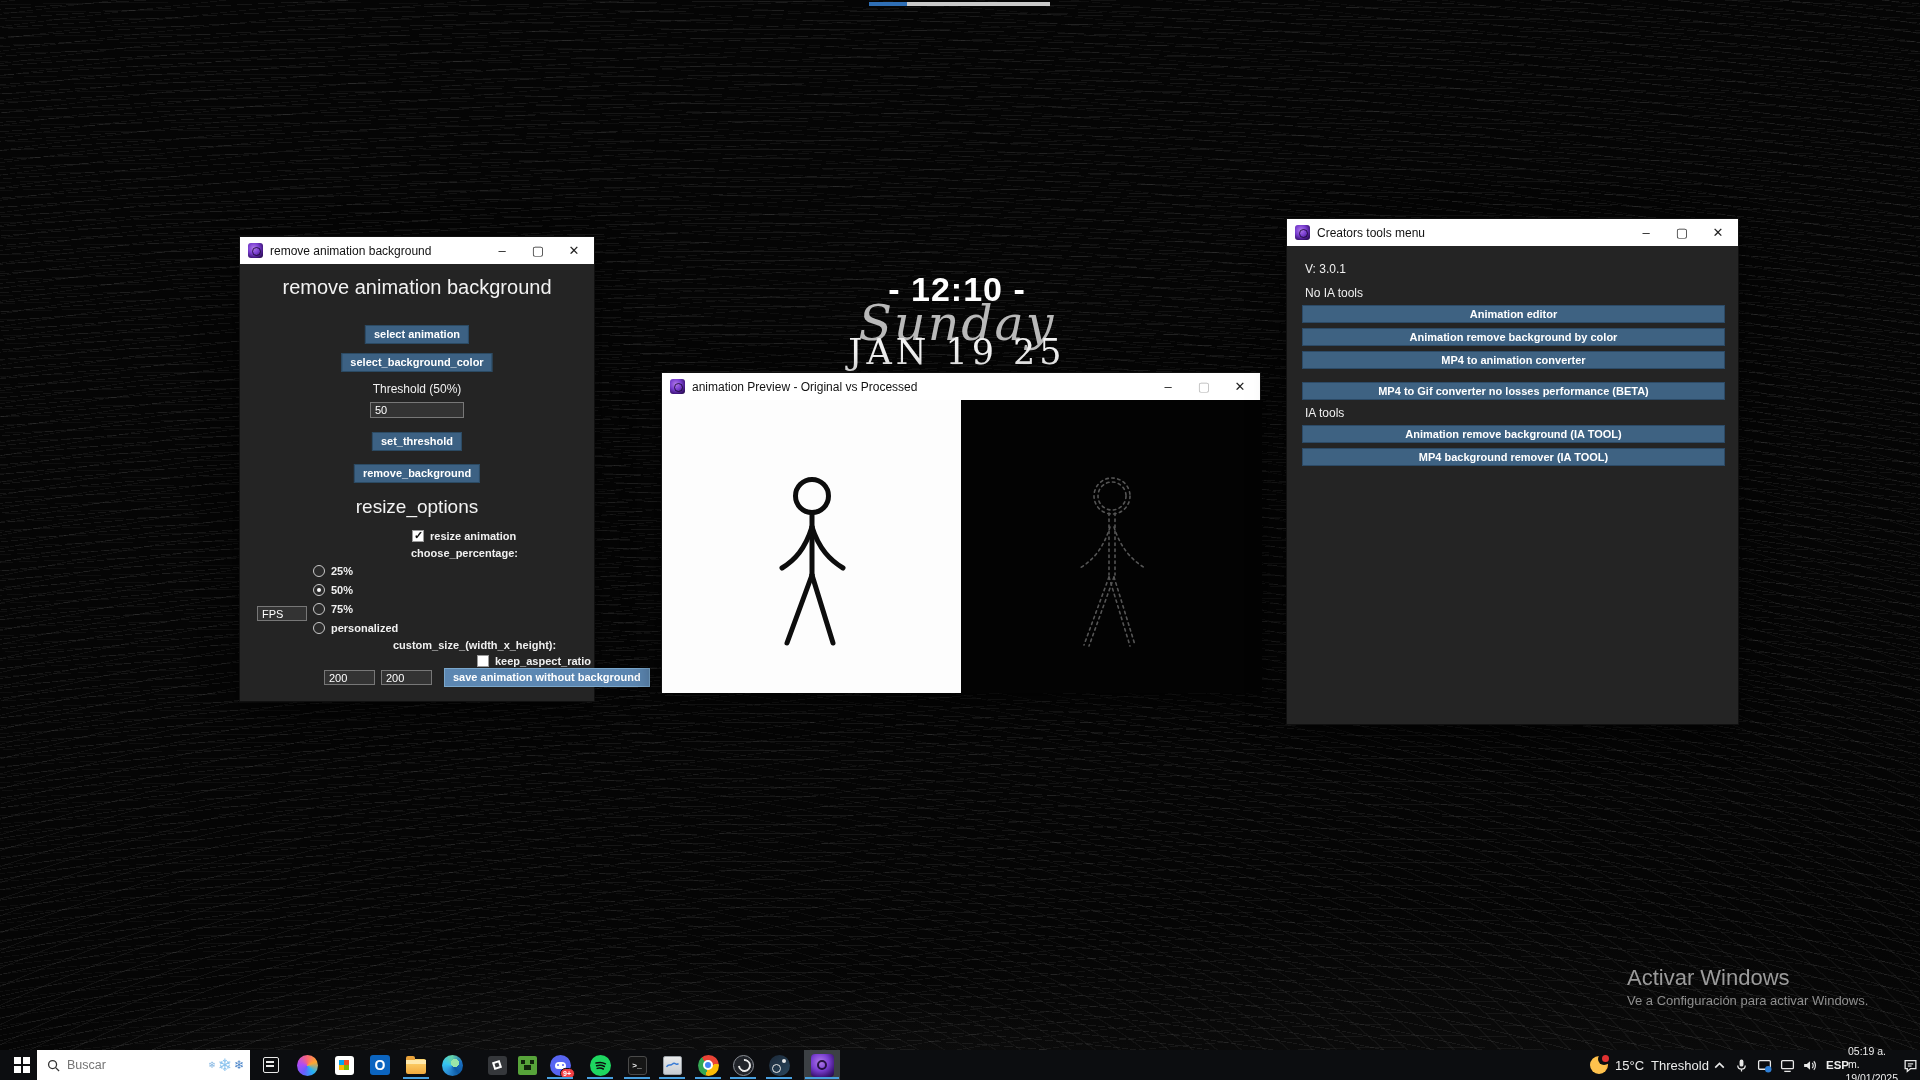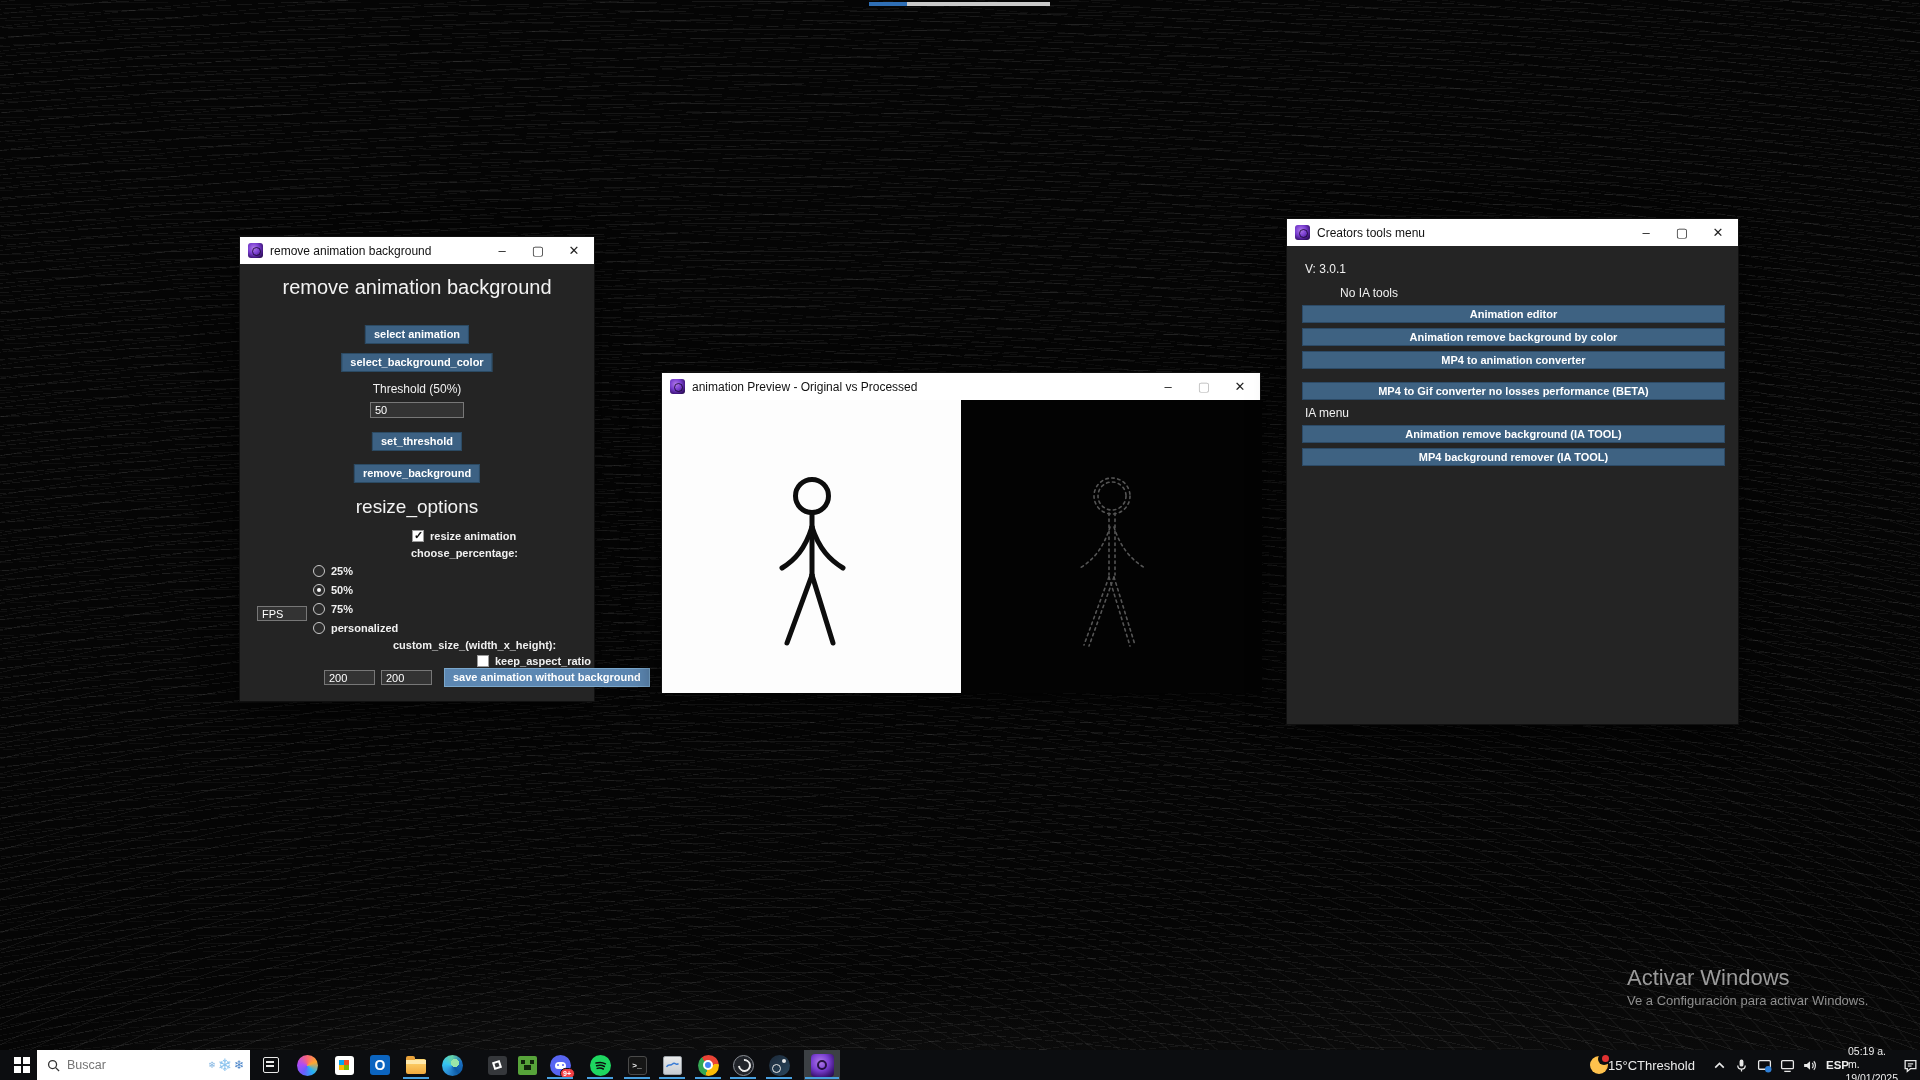--- a/index.html
+++ b/index.html
@@ -126,41 +126,46 @@
   .ico-obs::after { content:""; position:absolute; left:4px; top:3px; width:9px; height:9px; border-radius:50%; border:2px solid #e8e8e8; border-left-color:transparent; transform:rotate(40deg); }
   .ico-steam { width:21px; height:21px; border-radius:50%; background:linear-gradient(140deg,#1b2838,#2a475e); position:relative; }
   .ico-steam::before { content:""; position:absolute; left:3px; bottom:3px; width:7px; height:7px; border-radius:50%; border:1.8px solid #e8e8e8; }
   .ico-steam::after { content:""; position:absolute; right:3.5px; top:4px; width:4px; height:4px; border-radius:50%; background:#e8e8e8; }
   .ico-purple { width:23px; height:23px; border-radius:4px;
     background:radial-gradient(circle at 40% 35%, #b07ae8 0%, #7a3fd1 42%, #41177c 74%, #1c0a36 100%); position:relative; }
   .ico-purple::after { content:""; position:absolute; left:6.5px; top:6.5px; width:10px; height:10px; border-radius:50%; border:2px solid rgba(20,5,40,0.85); box-sizing:border-box; }
 
   
   .tray-item { position:absolute; top:0; height:30px; display:flex; align-items:center; color:#ececec; }
-  .weather { left:1590px; font-size:13px; }
+  .weather { left:1590px; gap:7px; font-size:13px; }
   .moon { width:18px; height:18px; border-radius:50%; position:relative;
     background:radial-gradient(circle at 35% 60%, #ffc24d 0 55%, #f08a1d 100%); }
   .moon::before { content:""; position:absolute; right:-2px; top:-3px; width:12px; height:12px; border-radius:50%; background:#0c0d10; }
   .moon::after { content:""; position:absolute; right:-1px; top:-1px; width:7px; height:7px; border-radius:50%; background:#e03131; }
   .tray-svg { width:15px; height:15px; }
   .lang { font-size:11.5px; font-weight:bold; }
   .clocktray { flex-direction:column; justify-content:center; align-items:flex-end; font-size:10.5px; line-height:1.25; }
 
   .figure-svg { display:block; }
 </style>
 </head>
 <body>
 
 <div class="screen">
 
   <div class="top-progress">
     <div class="tp-blue"></div>
     <div class="tp-gray"></div>
   </div>
 
+  <div class="clock">
+    <div class="clock-time">- 12:10 -</div>
+    <div class="clock-day">Sunday</div>
+    <div class="clock-date">JAN 19 25</div>
+  </div>
 
   <div class="win" id="win-remove">
     <div class="titlebar">
       <span class="app-ico"></span>
       <span class="title">remove animation background</span>
       <span class="ctrls">
         <span class="ctrl">–</span>
         <span class="ctrl">▢</span>
         <span class="ctrl">✕</span>
       </span>
@@ -255,26 +260,26 @@
       <span class="app-ico"></span>
       <span class="title">Creators tools menu</span>
       <span class="ctrls">
         <span class="ctrl">–</span>
         <span class="ctrl">▢</span>
         <span class="ctrl">✕</span>
       </span>
     </div>
     <div class="win-body">
       <div class="abs lbl" style="left:18px; top:16px;">V: 3.0.1</div>
-      <div class="abs lbl" style="left:18px; top:40px;margin-left:35px;">No IA tools</div>
+      <div class="abs lbl" style="left:18px; top:40px;">No IA tools</div>
       <button class="menu-btn" style="top:59px;">Animation editor</button>
       <button class="menu-btn" style="top:82px;">Animation remove background by color</button>
       <button class="menu-btn" style="top:105px;">MP4 to animation converter</button>
       <button class="menu-btn" style="top:136px;">MP4 to Gif converter no losses performance (BETA)</button>
-      <div class="abs lbl" style="left:18px; top:160px;">IA menu</div>
+      <div class="abs lbl" style="left:18px; top:160px;">IA tools</div>
       <button class="menu-btn" style="top:179px;">Animation remove background (IA TOOL)</button>
       <button class="menu-btn" style="top:202px;">MP4 background remover (IA TOOL)</button>
     </div>
   </div>
 
   <div class="watermark">
     <div class="wm1">Activar Windows</div>
     <div class="wm2">Ve a Configuración para activar Windows.</div>
   </div>
 

